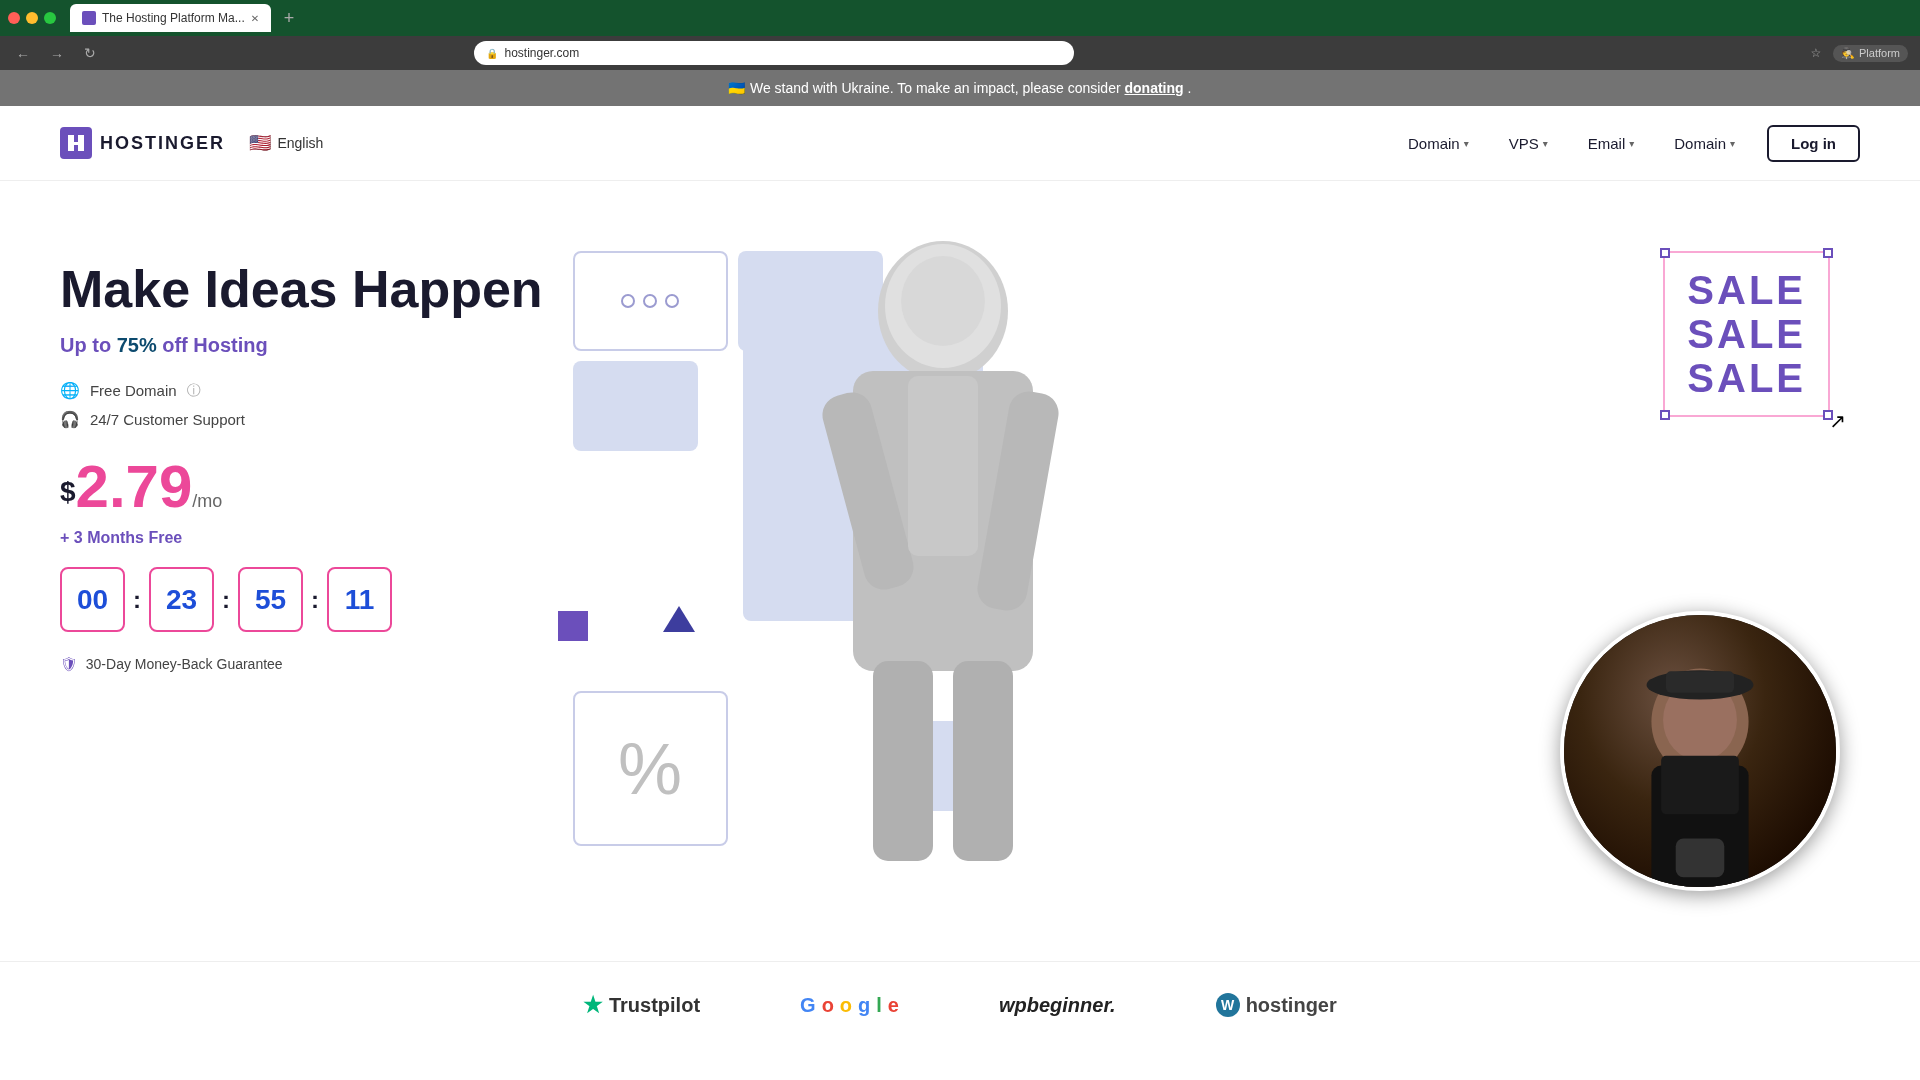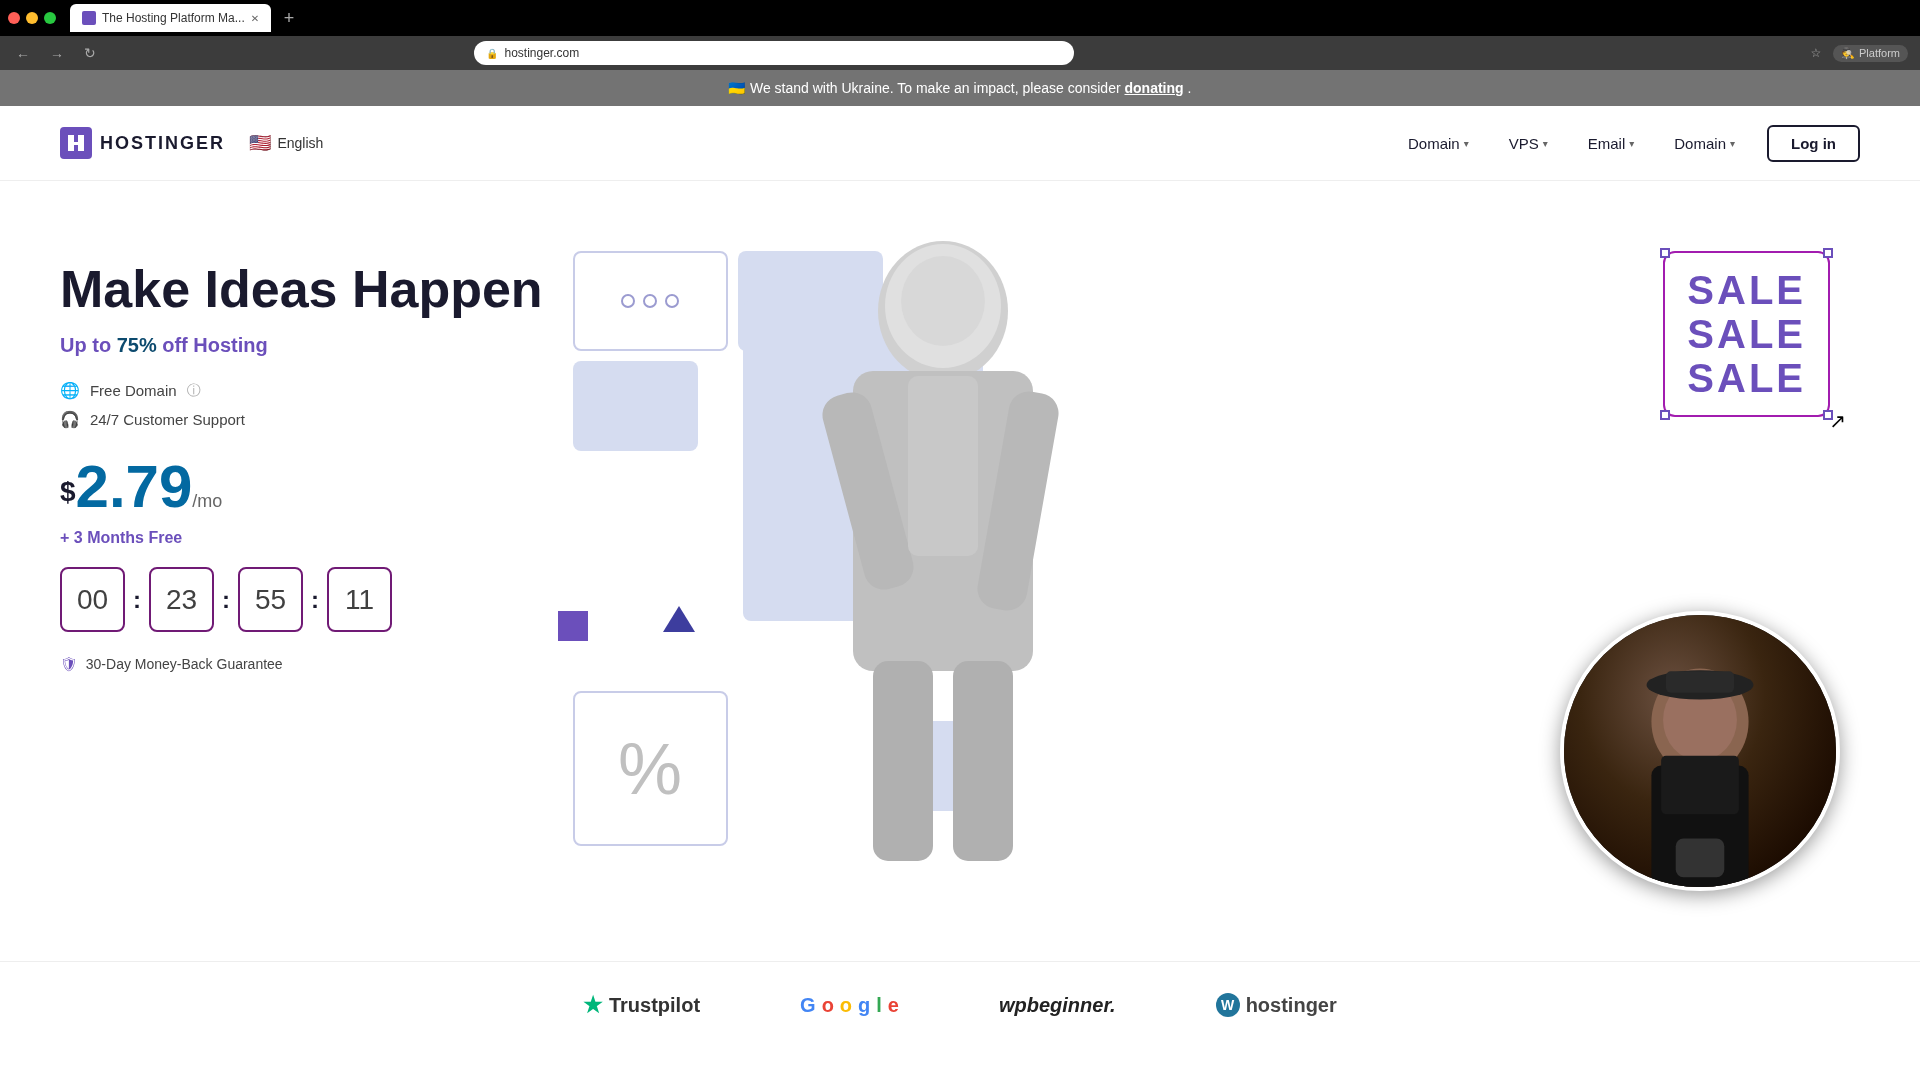--- a/index.html
+++ b/index.html
@@ -1,20 +1,20 @@
 <!DOCTYPE html>
 <html><head>
   <meta charset="utf-8">
   <style>
     * { margin: 0; padding: 0; box-sizing: border-box; }
     body { font-family: -apple-system, BlinkMacSystemFont, 'Segoe UI', sans-serif; background: #fff; width: 1920px; height: 1080px; overflow: hidden; }
 
     
     .browser-chrome { background: #3c3c3c; height: 70px; display: flex; flex-direction: column; }
-    .browser-tabs { background: #000000; height: 36px; display: flex; align-items: center; padding: 0 8px; gap: 4px; }
+    .browser-tabs { background: #14532d; height: 36px; display: flex; align-items: center; padding: 0 8px; gap: 4px; }
     .browser-traffic-lights { display: flex; gap: 6px; margin-right: 10px; align-items: center; }
     .traffic-light { width: 12px; height: 12px; border-radius: 50%; }
     .tl-red { background: #ff5f57; }
     .tl-yellow { background: #ffbd2e; }
     .tl-green { background: #28c840; }
     .browser-tab { background: #fff; border-radius: 6px 6px 0 0; height: 28px; display: flex; align-items: center; padding: 0 12px; gap: 6px; font-size: 12px; color: #333; min-width: 200px; }
     .browser-tab .tab-icon { width: 14px; height: 14px; background: #6b4fbb; border-radius: 2px; }
     .tab-close { margin-left: auto; color: #666; font-size: 10px; cursor: pointer; }
     .new-tab-btn { width: 28px; height: 28px; display: flex; align-items: center; justify-content: center; color: #aaa; font-size: 18px; cursor: pointer; }
     .browser-addressbar { height: 34px; display: flex; align-items: center; padding: 0 12px; gap: 12px; background: #3c3c3c; }
@@ -45,26 +45,26 @@
     
     .hero { display: flex; padding: 40px 60px 0; min-height: 780px; position: relative; overflow: hidden; }
     .hero-left { max-width: 520px; padding-top: 40px; z-index: 2; }
     .hero-title { font-size: 52px; font-weight: 800; color: #1a1a2e; line-height: 1.1; margin-bottom: 16px; }
     .hero-subtitle { font-size: 20px; color: #333; margin-bottom: 24px; }
     .hero-subtitle span { color: #6b4fbb; font-weight: 700; }
     .hero-features { display: flex; flex-direction: column; gap: 10px; margin-bottom: 28px; }
     .feature-item { display: flex; align-items: center; gap: 10px; font-size: 15px; color: #444; }
     .feature-icon { color: #6b4fbb; font-size: 16px; }
     .price-block { margin-bottom: 12px; }
-    .price-main { font-size: 60px; font-weight: 800; color: #0369a1; line-height: 1; }
+    .price-main { font-size: 60px; font-weight: 800; color: #ec4899; line-height: 1; }
     .price-currency { font-size: 28px; font-weight: 700; vertical-align: super; color: #1a1a2e; }
     .price-period { font-size: 18px; color: #666; font-weight: 400; }
     .price-free { font-size: 16px; color: #6b4fbb; font-weight: 600; margin-bottom: 20px; }
     .countdown { display: flex; align-items: center; gap: 8px; margin-bottom: 24px; }
-    .countdown-box { width: 65px; height: 65px; border: 2px solid #701a75; border-radius: 8px; display: flex; align-items: center; justify-content: center; font-size: 28px; font-weight: 400; color: #404040; }
+    .countdown-box { width: 65px; height: 65px; border: 2px solid #ec4899; border-radius: 8px; display: flex; align-items: center; justify-content: center; font-size: 28px; font-weight: 700; color: #1d4ed8; }
     .countdown-sep { font-size: 24px; font-weight: 700; color: #1a1a2e; }
     .claim-btn { width: 280px; padding: 18px; background: #6b4fbb; color: #fff; border: none; border-radius: 8px; font-size: 18px; font-weight: 700; cursor: pointer; margin-bottom: 16px; }
     .guarantee { display: flex; align-items: center; gap: 8px; font-size: 14px; color: #444; }
     .guarantee-icon { color: #6b4fbb; }
 
     
     .hero-right { flex: 1; position: relative; }
     .deco-dots { display: flex; gap: 8px; }
     .dot { width: 14px; height: 14px; border-radius: 50%; border: 2px solid #9b9bd0; }
 
@@ -237,21 +237,21 @@
           <rect x="120" y="450" width="60" height="200" rx="15" fill="#b0b0b0"></rect>
           <rect x="200" y="450" width="60" height="200" rx="15" fill="#b0b0b0"></rect>
 
           <ellipse cx="190" cy="95" rx="58" ry="62" fill="#e0e0e0"></ellipse>
           <ellipse cx="190" cy="90" rx="42" ry="45" fill="#d8d8d8"></ellipse>
 
           <rect x="155" y="165" width="70" height="180" rx="10" fill="#c8c8c8"></rect>
         </svg>
       </div>
 
-      <div style="position:absolute;top:30px;right:30px;border:2px solid #a21caf;border-radius:12px;padding:15px 22px;background:white;">
+      <div style="position:absolute;top:30px;right:30px;border:2px solid #f9a8d4;border-radius:0;padding:15px 22px;background:white;">
 
         <div style="position:absolute;top:-5px;left:-5px;width:10px;height:10px;border:2px solid #6b4fbb;background:white;"></div>
         <div style="position:absolute;top:-5px;right:-5px;width:10px;height:10px;border:2px solid #6b4fbb;background:white;"></div>
         <div style="position:absolute;bottom:-5px;left:-5px;width:10px;height:10px;border:2px solid #6b4fbb;background:white;"></div>
         <div style="position:absolute;bottom:-5px;right:-5px;width:10px;height:10px;border:2px solid #6b4fbb;background:white;"></div>
         <div style="font-size:40px;font-weight:900;color:#6b4fbb;line-height:1.1;letter-spacing:3px;">SALE</div>
         <div style="font-size:40px;font-weight:900;color:#6b4fbb;line-height:1.1;letter-spacing:3px;">SALE</div>
         <div style="font-size:40px;font-weight:900;color:#6b4fbb;line-height:1.1;letter-spacing:3px;">SALE</div>
 
         <div style="position:absolute;bottom:-18px;right:-18px;font-size:20px;">↗</div>

